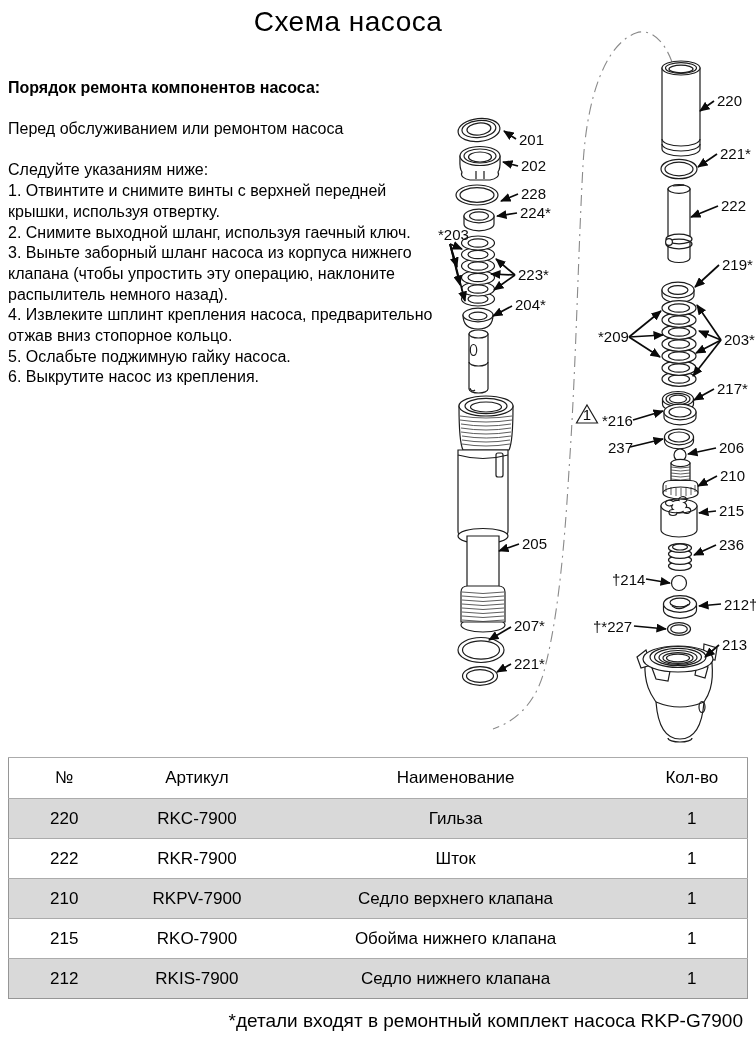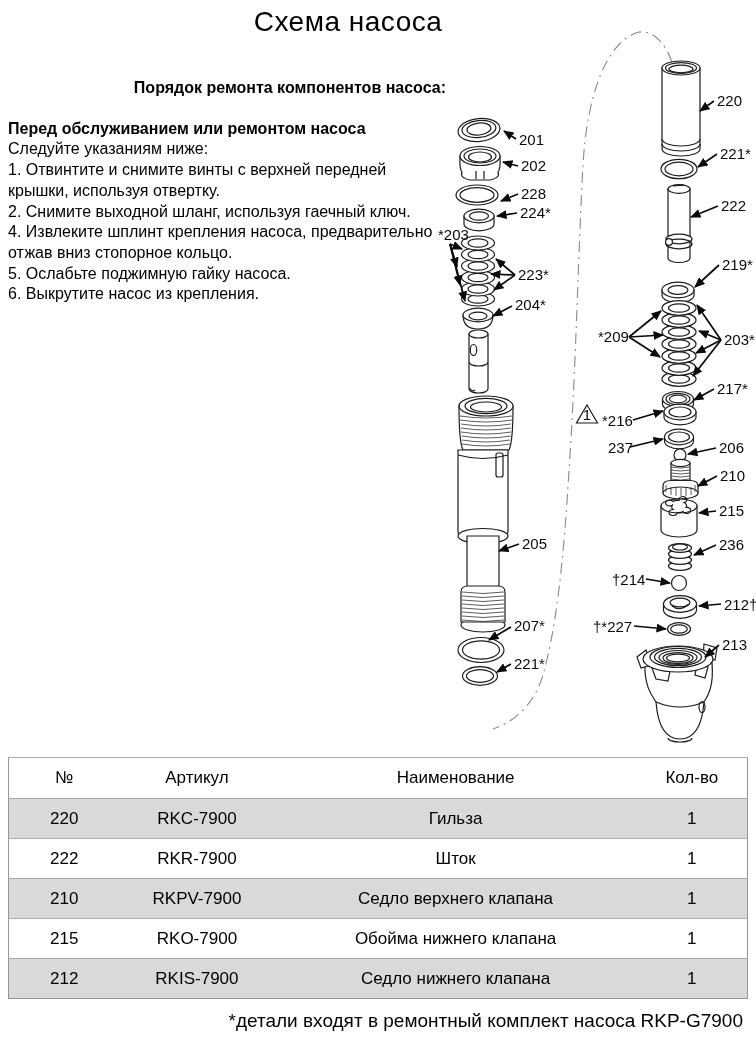--- a/index.html
+++ b/index.html
@@ -1,20 +1,20 @@
 <!DOCTYPE html>
 <html><head>
 <meta charset="utf-8">
 <style>
   html,body{margin:0;padding:0;background:#fff;}
   body{width:756px;height:1038px;position:relative;font-family:"Liberation Sans",sans-serif;color:#000;overflow:hidden;}
   .title{position:absolute;top:6px;left:0;width:696px;text-align:center;font-size:28px;font-weight:400;letter-spacing:.5px;}
   .instr{position:absolute;left:8px;top:78px;width:438px;font-size:16px;line-height:20.7px;}
-  .instr .hd{font-weight:bold;margin-bottom:20px;text-align:right;}
-  .instr .blk{font-weight:bold;}
+  .instr .hd{font-weight:bold;margin-bottom:20px;}
+  .instr .blk{margin-bottom:21px;}
   svg.diagram{position:absolute;left:0;top:0;width:756px;height:752px;}
   .ln{fill:none;stroke:#1c1c1c;stroke-width:1.2;}
   .fw{fill:#fff;stroke:#1c1c1c;stroke-width:1.2;}
   .thin{fill:none;stroke:#333;stroke-width:.8;}
   .call{fill:none;stroke:#0a0a0a;stroke-width:1.7;}
   .lbl{font-family:"Liberation Sans",sans-serif;font-size:15px;fill:#0a0a0a;}
   .cline{fill:none;stroke:#8a8a8a;stroke-width:1.1;stroke-dasharray:11 5 2 5;}
   table.parts{position:absolute;left:8px;top:757px;width:740px;border-collapse:collapse;font-size:17px;table-layout:fixed;}
   table.parts th,table.parts td{font-weight:normal;text-align:center;padding:0;border:none;height:39px;}
   table.parts thead th{height:40px;}
@@ -30,20 +30,21 @@
 <div class="title">Схема насоса</div>
 
 <div class="instr">
   <div class="hd">Порядок ремонта компонентов насоса:</div>
   <div class="blk">
     <div>Перед обслуживанием или ремонтом насоса</div>
   </div>
   <div>Следуйте указаниям ниже:</div>
   <div>1. Отвинтите и снимите винты с верхней передней крышки, используя отвертку.</div>
   <div>2. Снимите выходной шланг, используя гаечный ключ.</div>
+  <div>3. Выньте заборный шланг насоса из корпуса нижнего клапана (чтобы упростить эту операцию, наклоните распылитель немного назад).</div>
   <div>4. Извлеките шплинт крепления насоса, предварительно отжав вниз стопорное кольцо.</div>
   <div>5. Ослабьте поджимную гайку насоса.</div>
   <div>6. Выкрутите насос из крепления.</div>
 </div>
 
 <svg class="diagram" viewBox="0 0 756 752">
   <defs>
     <marker id="ah" markerWidth="11" markerHeight="9" refX="9.5" refY="4.5" orient="auto" markerUnits="userSpaceOnUse">
       <path d="M0,0 L10.5,4.5 L0,9 z" fill="#0a0a0a"></path>
     </marker>

